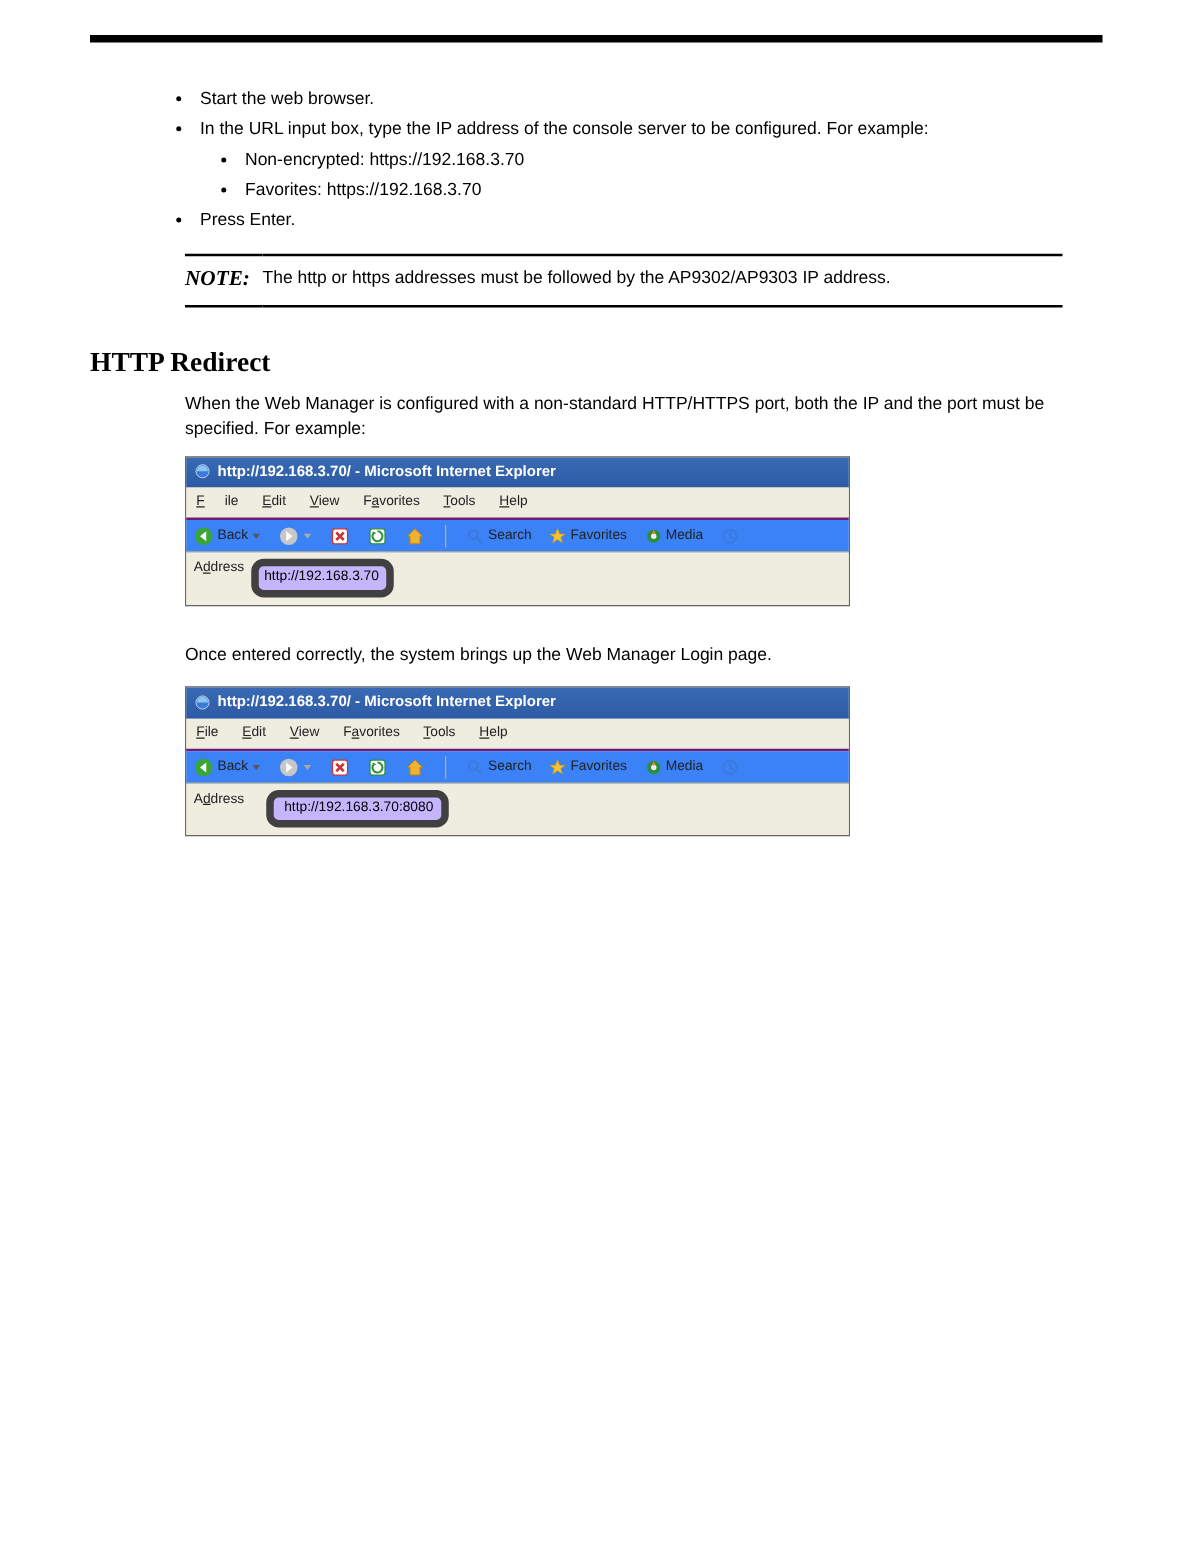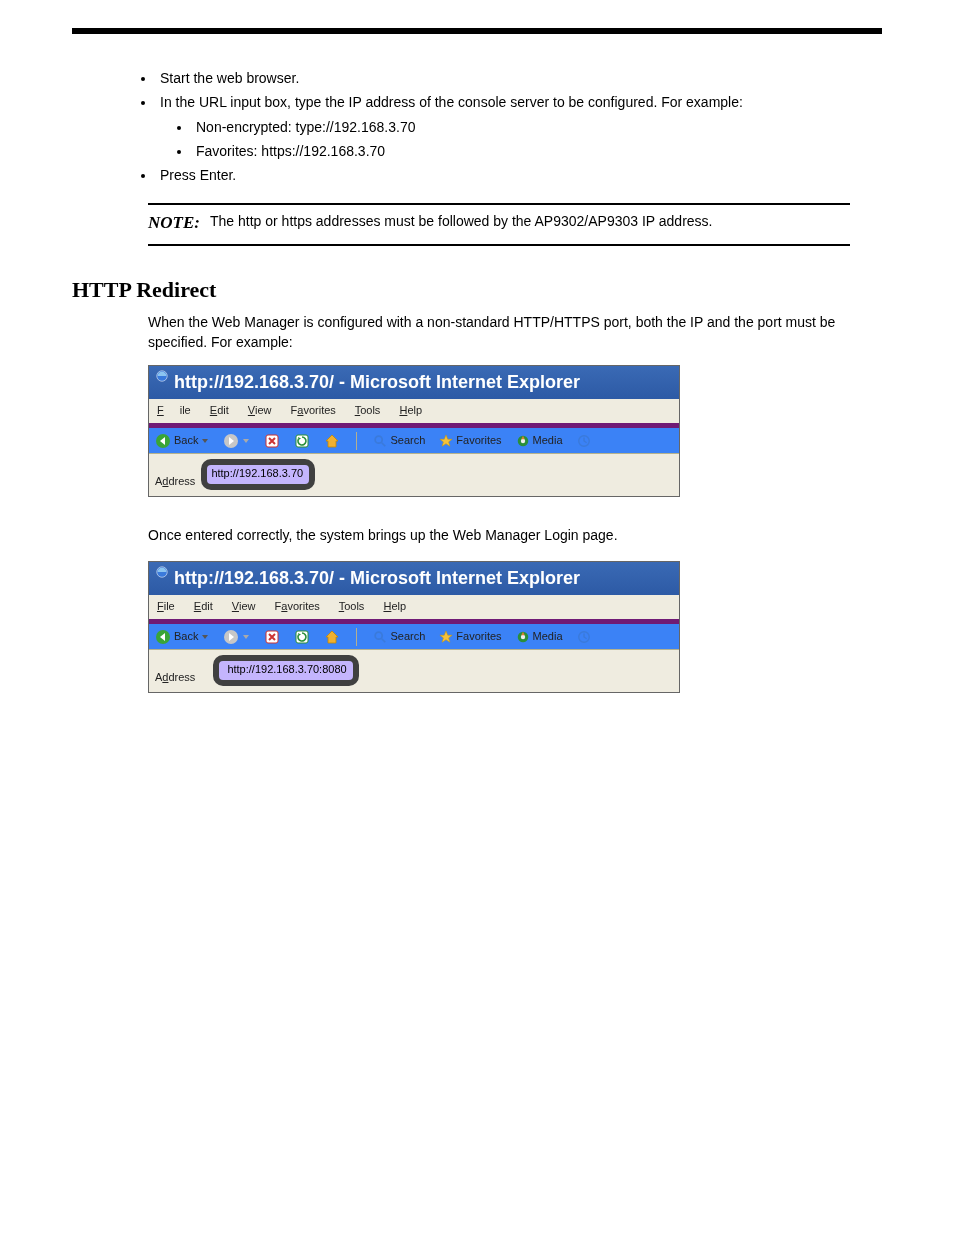--- a/index.html
+++ b/index.html
@@ -89,34 +89,35 @@
     box-sizing: border-box;
     border: 1px solid #666;
     font-family: Tahoma, Arial, sans-serif;
     font-size: 11px;
     background: #e9e6d8;
   }
   .ie-title {
     background: linear-gradient(#3a6ab5, #2d5aa5);
     color: #fff;
     font-weight: bold;
-    font-size: 18px;
+    font-size: 12px;
     padding: 3px 6px 4px 6px;
     display: flex;
+    align-items: center;
   }
   .ie-title .ie-logo {
     width: 14px;
     height: 14px;
     margin-right: 5px;
     display: inline-block;
   }
   .ie-menu {
     background: #efece0;
     padding: 4px 8px;
-    border-bottom: 5px solid #701a75;
+    border-bottom: 2px solid #701a75;
     color: #222;
   }
   .ie-menu span {
     margin-right: 16px;
   }
   .ie-menu u { text-decoration: underline; }
   .ie-toolbar {
     background: #3b82f6;
     padding: 4px 6px 3px 6px;
     border-bottom: 1px solid #b5b28e;
@@ -133,21 +134,21 @@
   .sep {
     width: 1px;
     height: 18px;
     background: #b3af91;
     margin: 0 2px;
   }
   .ie-addrbar {
     background: #efece0;
     padding: 5px 6px 6px 6px;
     display: flex;
-    align-items: flex-end;
+    align-items: flex-start;
     gap: 6px;
   }
   .addr-label { color: #222; }
   .addr-label u { text-decoration: underline; }
   .red-ring {
     border: 6px solid #404040;
     border-radius: 10px;
     padding: 1px 6px 2px 4px;
     display: inline-flex;
     align-items: center;
@@ -165,21 +166,21 @@
 
   <div class="top-rule"></div>
 
 
 
   <ul class="lvl1">
     <li><span>Start the web browser.</span></li>
     <li>
       <span>In the URL input box, type the IP address of the console server to be configured. For example:</span>
       <ul class="lvl2">
-        <li><span>Non-encrypted: type://192.168.3.70</span></li>
+        <li><span>Non-encrypted: https://192.168.3.70</span></li>
         <li><span>Favorites: https://192.168.3.70</span></li>
       </ul>
     </li>
     <li><span>Press Enter.</span></li>
   </ul>
 
   <table class="note-table">
     <tbody>
         <tr class="note-row">
       <td class="note-label">NOTE:</td>

